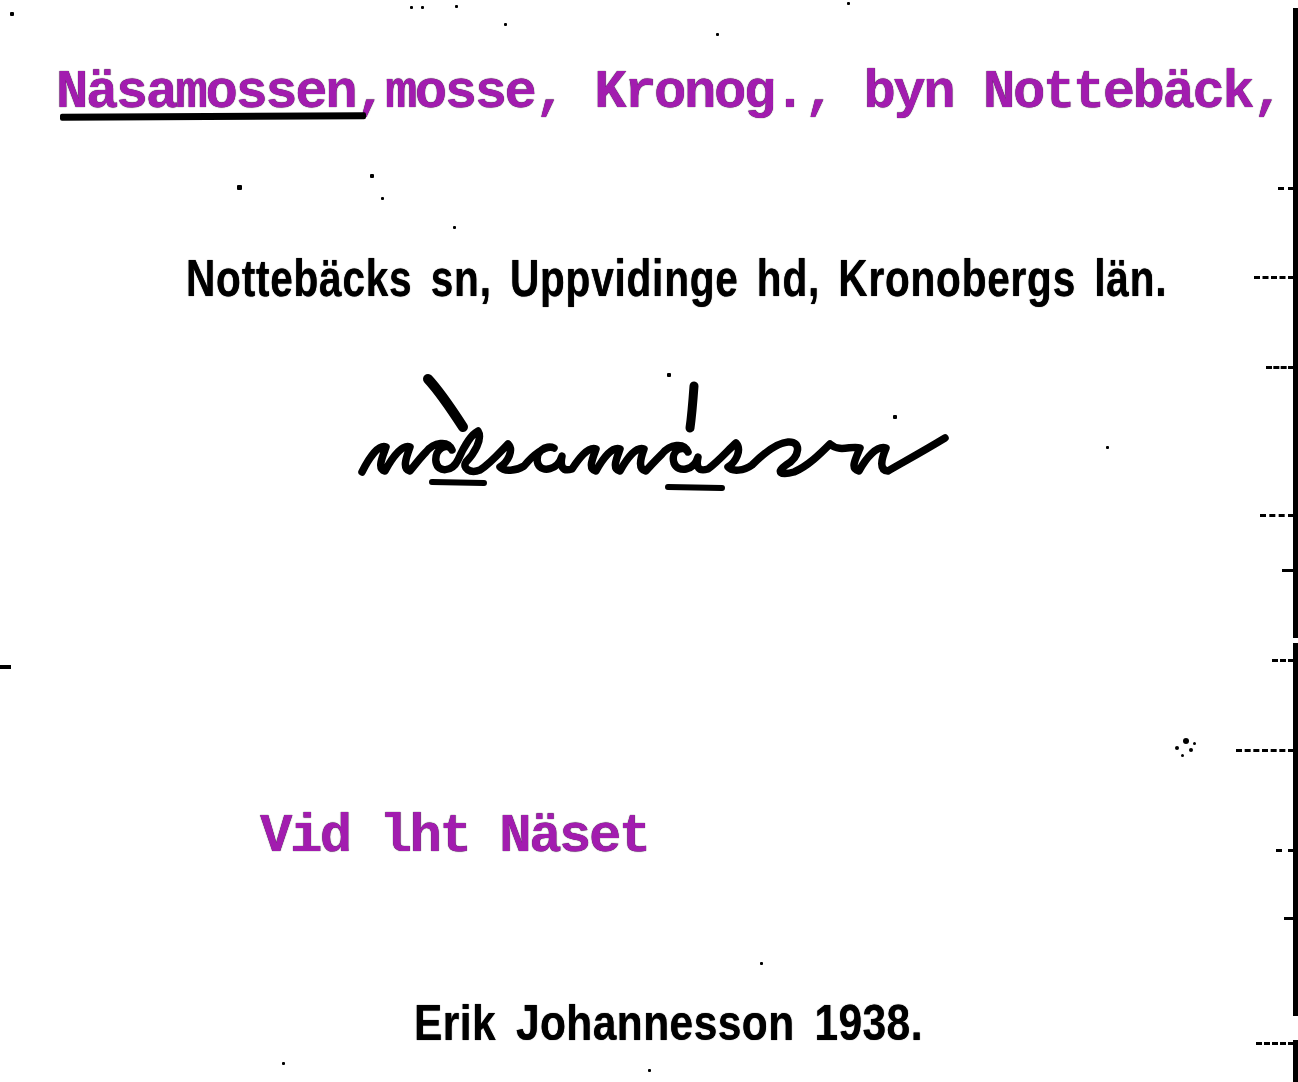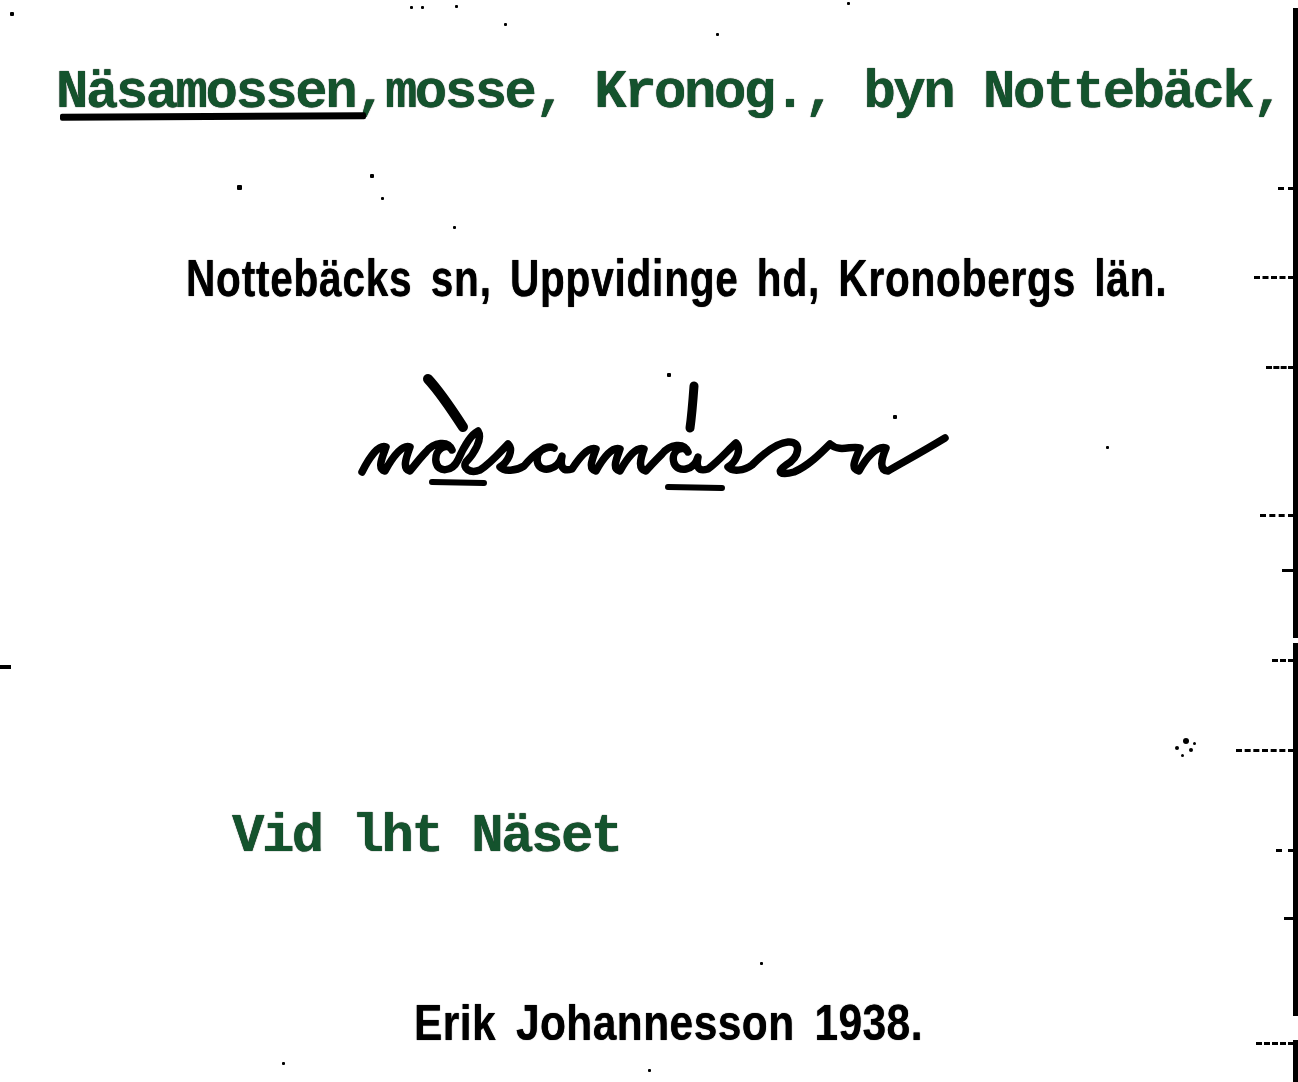--- a/index.html
+++ b/index.html
@@ -15,25 +15,25 @@
   .abs { position:absolute; }
 
   
   .typewriter {
     font-family:"Liberation Mono", monospace;
     font-weight:700;
     font-size:54px;
     letter-spacing:-2.5px;
     line-height:54px;
     white-space:pre;
-    color:#14532d;
+    color:#a21caf;
     text-shadow:0 0 1px #000;
   }
   .headline { left:56px; top:66px; }
-  .note-line { left:232px; top:810px; }
+  .note-line { left:260px; top:810px; }
 
   .headword-underline {
     left:60px; top:113px; width:306px; height:7px;
     background:#000;
     transform:rotate(-0.25deg);
     border-radius:2px;
   }
 
   
   .stamp {

